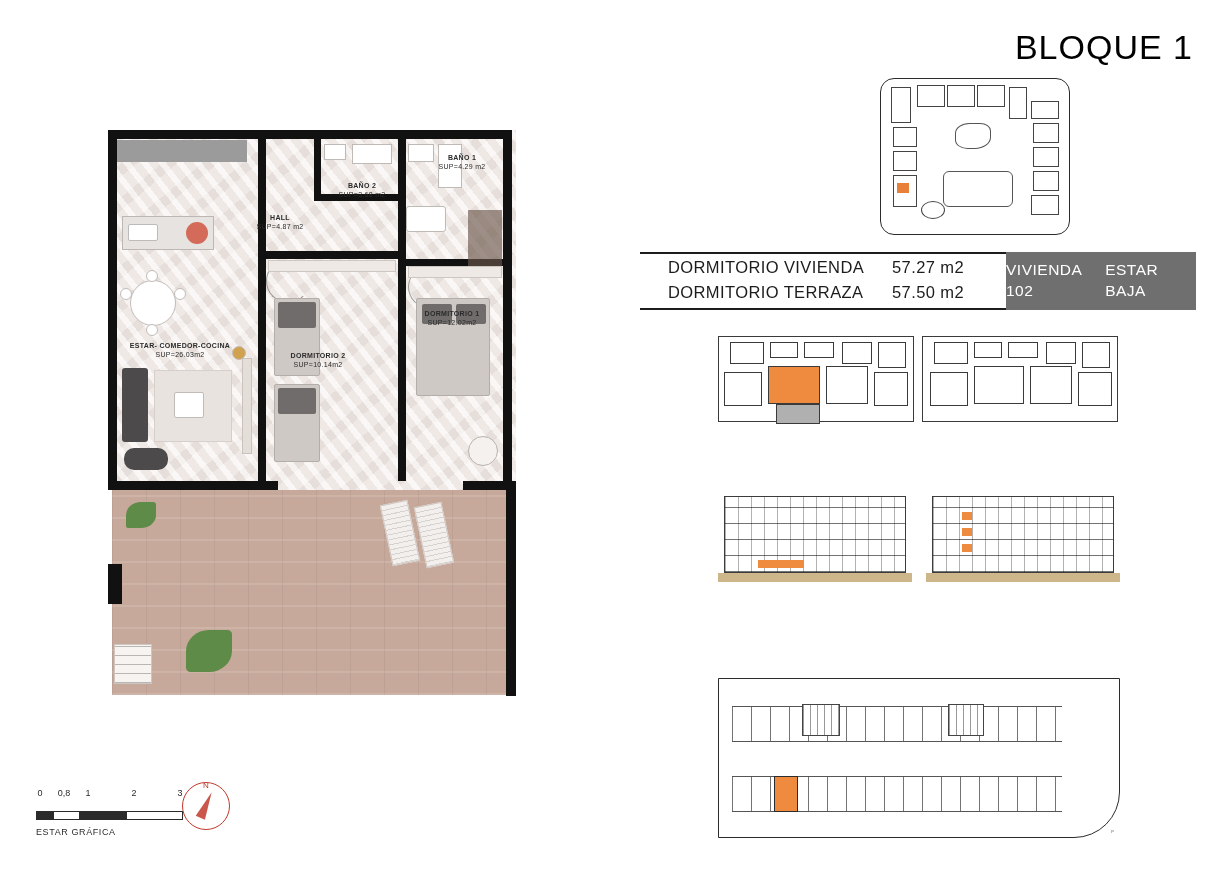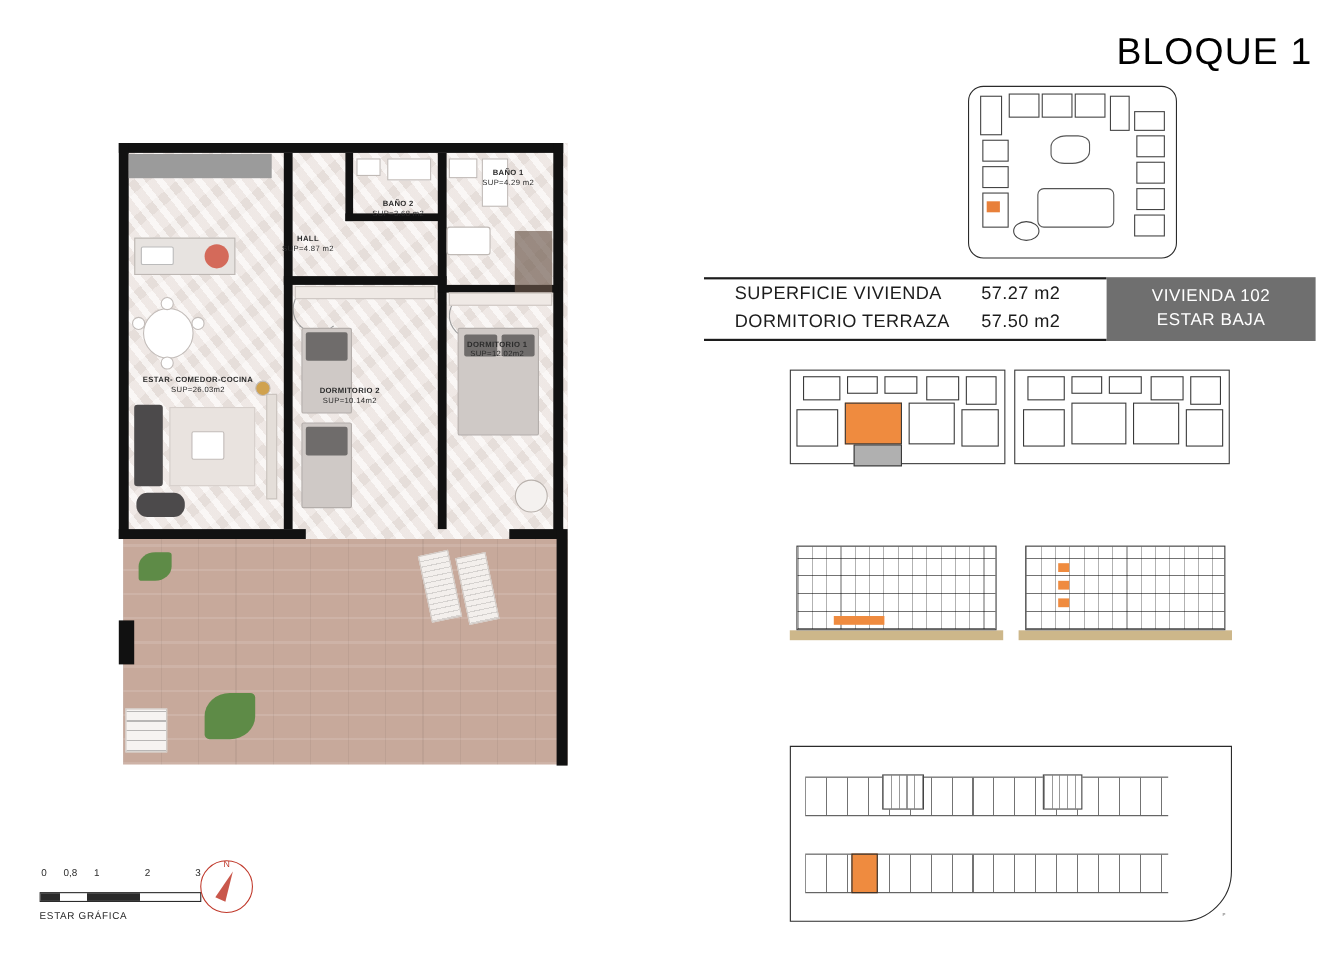--- a/index.html
+++ b/index.html
@@ -229,21 +229,20 @@
   .info-line .val { width: 100px; text-align: left; }
   .info-right {
     position: absolute;
     left: 366px;
     top: 0;
     width: 190px;
     height: 58px;
     background: #6f6f6f;
     color: #ffffff;
     display: flex;
-    flex-direction: column;
     align-items: center;
     justify-content: center;
     line-height: 1.35;
     font-size: 15.5px;
     letter-spacing: 0.5px;
   }
 
   
   .floorkey {
     position: absolute;
@@ -480,21 +479,21 @@
     <div class="blk" style="left:12px;top:96px;width:22px;height:30px;"></div>
     <div class="hl" style="left:16px;top:104px;width:12px;height:10px;"></div>
     <div class="pool" style="left:74px;top:44px;width:34px;height:24px;"></div>
     <div class="pool" style="left:62px;top:92px;width:68px;height:34px;border-radius:6px;"></div>
     <div class="blk" style="left:40px;top:122px;width:22px;height:16px;border-radius:50%;"></div>
   </div>
 
   <div class="info-row">
     <div class="info-left">
       <div class="info-line">
-        <span class="lbl">SUPERFICIE VIVIENDA</span>
+        <span class="lbl">DORMITORIO VIVIENDA</span>
         <span class="val">57.27 m2</span>
       </div>
       <div class="info-line">
         <span class="lbl">DORMITORIO TERRAZA</span>
         <span class="val">57.50 m2</span>
       </div>
     </div>
     <div class="info-right">
       <span>VIVIENDA 102</span>
       <span>ESTAR BAJA</span>

